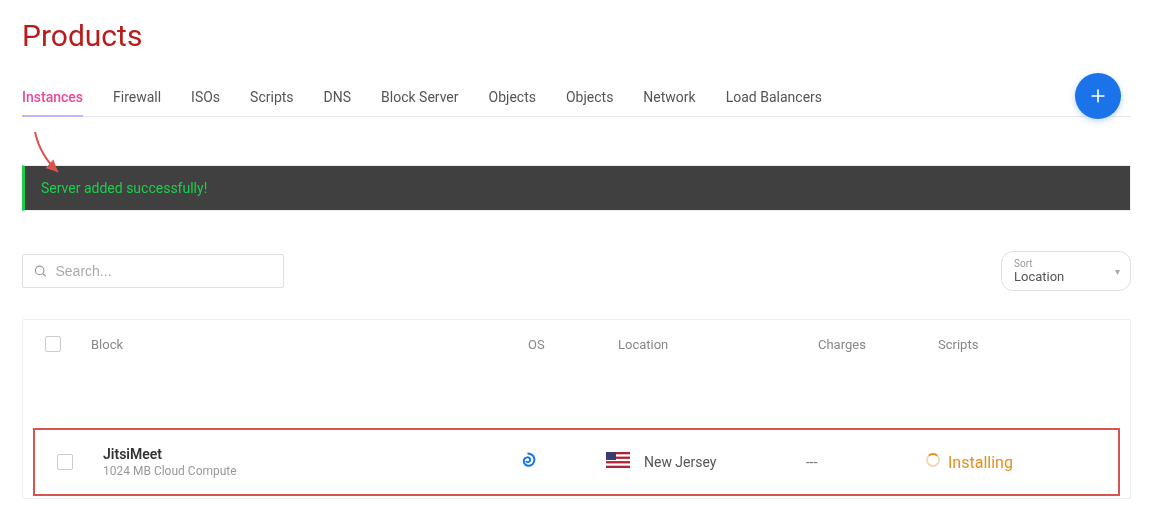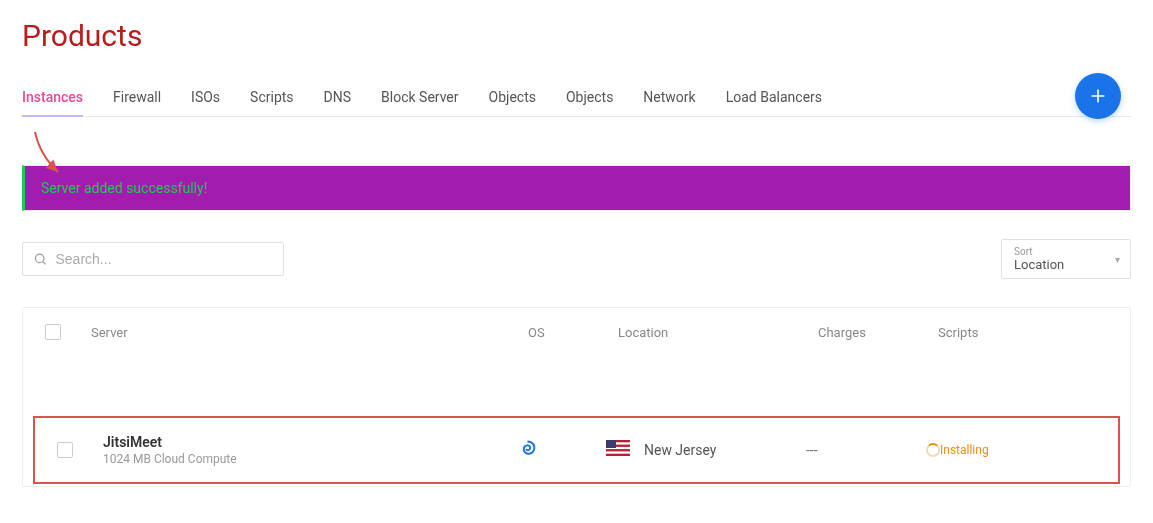--- a/index.html
+++ b/index.html
@@ -6,44 +6,44 @@
   body { font-family: -apple-system, BlinkMacSystemFont, "Segoe UI", Roboto, Arial, sans-serif; background: #fff; color: #333; width: 1153px; }
   .container { padding: 12px 22px 30px 22px; }
   .page-title { font-size: 30px; font-weight: 400; color: #b91c1c; margin-bottom: 26px; margin-top: 6px; }
   .tabs-row { display: flex; align-items: center; border-bottom: 1px solid #e8e8e8; position: relative; }
   .tabs { display: flex; gap: 30px; }
   .tab { font-size: 14px; color: #555; padding: 10px 0; cursor: pointer; }
   .tab.active { color: #ec4899; border-bottom: 2px solid #c4b5fd; margin-bottom: -1px; font-weight: 500;}
   .add-btn { position: absolute; right: 10px; top: -6px; width: 46px; height: 46px; border-radius: 50%; background: #1a73e8; display: flex; align-items: center; justify-content: center; cursor: pointer; box-shadow: 0 2px 6px rgba(26,115,232,.3); }
   .add-btn svg { stroke: #fff; }
   .arrow { position: absolute; top: 130px; left: 30px; }
-  .alert { margin-top: 48px; border: 1px solid #eee; border-left: 3px solid #1bcf4c; background: #a21caf; padding: 14px 16px; color: #1bcf4c; font-size: 14px; }
-  .filter-row { display: flex; justify-content: space-between; align-items: center; margin-top: 28px; }
+  .alert { margin-top: 48px; border: 1px solid #eee; border-left: 3px solid #1bcf4c; background: #404040; padding: 14px 16px; color: #1bcf4c; font-size: 14px; }
+  .filter-row { display: flex; justify-content: space-between; align-items: center; margin-top: 40px; }
   .search-box { display: flex; align-items: center; border: 1px solid #e0e0e0; border-radius: 2px; padding: 8px 10px; width: 262px; }
   .search-box input { border: none; outline: none; font-size: 14px; width: 100%; color: #555; }
   .search-box input::placeholder { color: #aaa; }
-  .sort-box { border: 1px solid #e0e0e0; border-radius: 2px; padding: 6px 12px 6px 12px; width: 130px; position: relative; cursor: pointer; }
+  .sort-box { border: 1px solid #e0e0e0; border-radius: 12px; padding: 6px 12px 6px 12px; width: 130px; position: relative; cursor: pointer; }
   .sort-label { font-size: 10px; color: #999; }
   .sort-value { font-size: 13px; color: #555; }
   .sort-caret { position: absolute; right: 10px; top: 50%; transform: translateY(-50%); color: #aaa; font-size: 10px;}
   .table-wrap { margin-top: 28px; border: 1px solid #eee; border-radius: 2px; }
   .thead, .trow { display: grid; grid-template-columns: 60px 1fr 90px 200px 120px 200px; align-items: center; padding: 16px 0; }
   .thead { color: #888; font-size: 13px; }
   .thead .col, .trow .col { padding: 0 8px; }
   .col.check { display:flex; justify-content:center; }
   .checkbox { width: 16px; height: 16px; border: 1px solid #ccc; border-radius: 2px; cursor: pointer; }
   .gap { height: 60px; }
   .trow { border: 2px solid #d9534f; margin: 0 10px 2px 10px; }
   .server-name { font-size: 14px; font-weight: 600; color: #333; }
   .server-sub { font-size: 12px; color: #999; margin-top: 2px; }
   .os-icon svg { width: 22px; height: 22px; }
   .flag { display:inline-block; vertical-align:middle; margin-right:10px; }
   .loc-text { font-size: 14px; color: #555; }
   .charges { font-size: 14px; color: #777; }
-  .status-cell { display:flex; align-items:flex-start; color:#e58f1b; font-size:12px; }
+  .status-cell { display:flex; align-items:flex-start; gap:8px; color:#e58f1b; font-size:16px; }
   .spinner { width:14px; height:14px; border:2px solid #f3d9bc; border-top-color:#e58f1b; border-radius:50%; }
 </style>
 </head>
 <body>
 
 <div class="container">
   <h1 class="page-title">Products</h1>
 
   <div class="tabs-row">
     <div class="tabs">
@@ -90,21 +90,21 @@
       <div class="sort-value">Location</div>
       <span class="sort-caret">▾</span>
     </div>
   </div>
 
   <div class="table-wrap">
     <div class="thead">
       <div class="col check">
           <div class="checkbox"></div>
         </div>
-      <div class="col">Server</div>
+      <div class="col">Block</div>
       <div class="col">OS</div>
       <div class="col">Location</div>
       <div class="col">Charges</div>
       <div class="col">Scripts</div>
     </div>
     <div class="gap"></div>
     <div class="trow">
       <div class="col check">
           <div class="checkbox"></div>
         </div>

